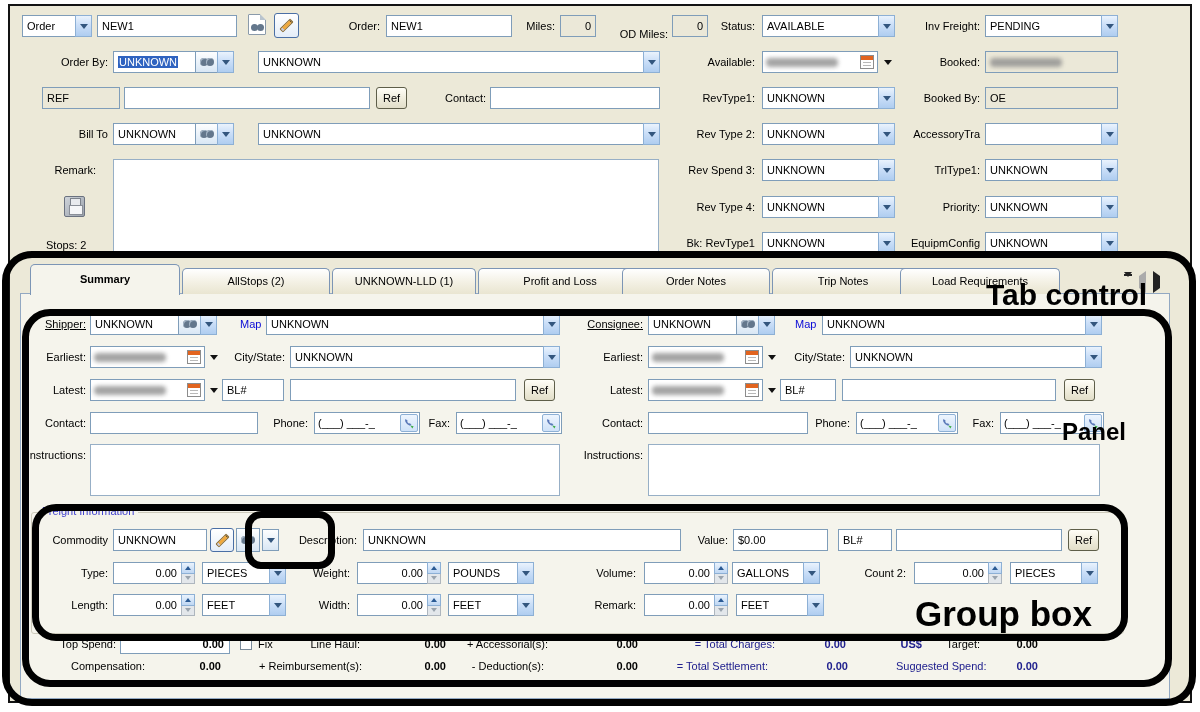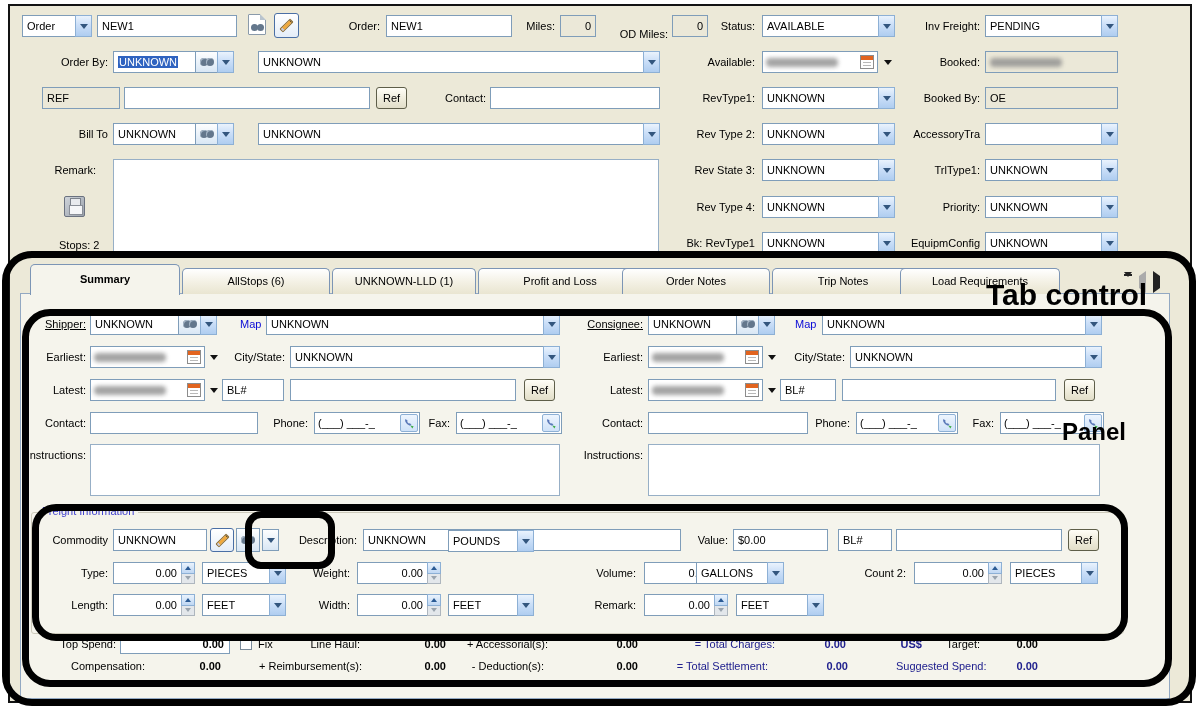--- a/index.html
+++ b/index.html
@@ -189,21 +189,21 @@
     <div class="lb" style="left:875px;top:123px;width:105px">AccessoryTra</div>
     <div class="combo" style="left:985px;top:123px;width:133px">
       <span class="cv"></span>
       <span class="cb">
           <span class="tri-d"></span>
         </span>
     </div>
 
     <div class="lb" style="left:16px;top:159px;width:80px">Remark:</div>
     <div class="ta" style="left:113px;top:159px;width:546px;height:97px"></div>
-    <div class="lb" style="left:650px;top:159px;width:105px">Rev State 3:</div>
+    <div class="lb" style="left:650px;top:159px;width:105px">Rev Spend 3:</div>
     <div class="combo" style="left:762px;top:159px;width:133px">
       <span class="cv">UNKNOWN</span>
       <span class="cb">
           <span class="tri-d"></span>
         </span>
     </div>
     <div class="lb" style="left:875px;top:159px;width:105px">TrlType1:</div>
     <div class="combo" style="left:985px;top:159px;width:133px">
       <span class="cv">UNKNOWN</span>
       <span class="cb">
@@ -220,41 +220,41 @@
         </span>
     </div>
     <div class="lb" style="left:875px;top:196px;width:105px">Priority:</div>
     <div class="combo" style="left:985px;top:196px;width:133px">
       <span class="cv">UNKNOWN</span>
       <span class="cb">
           <span class="tri-d"></span>
         </span>
     </div>
 
-    <div class="lb tl" style="left:59px;top:234px;width:80px">Stops: 2</div>
+    <div class="lb tl" style="left:46px;top:234px;width:80px">Stops: 2</div>
     <div class="lb" style="left:650px;top:232px;width:105px">Bk: RevType1</div>
     <div class="combo" style="left:762px;top:232px;width:133px">
       <span class="cv">UNKNOWN</span>
       <span class="cb">
           <span class="tri-d"></span>
         </span>
     </div>
     <div class="lb" style="left:875px;top:232px;width:105px">EquipmConfig</div>
     <div class="combo" style="left:985px;top:232px;width:133px">
       <span class="cv">UNKNOWN</span>
       <span class="cb">
           <span class="tri-d"></span>
         </span>
     </div>
   </div>
 
   <div class="tabpage"></div>
   <div class="sect">
     <div class="tab active" style="left:30px;width:150px">Summary</div>
-    <div class="tab" style="left:182px;width:148px">AllStops (6)</div>
+    <div class="tab" style="left:182px;width:148px">AllStops (2)</div>
     <div class="tab" style="left:332px;width:144px">UNKNOWN-LLD (1)</div>
     <div class="tab" style="left:478px;width:164px">Profit and Loss</div>
     <div class="tab" style="left:622px;width:148px">Order Notes</div>
     <div class="tab" style="left:772px;width:142px">Trip Notes</div>
     <div class="tab" style="left:900px;width:160px">Load Requirements</div>
     <div class="tabnav" style="left:1124px;top:274px">
       <span class="scrbar"><span class="tri-d tri-dk"></span></span>
       <span><span class="tri-l"></span></span>
       <span><span class="tri-r"></span></span>
     </div>
@@ -440,39 +440,39 @@
       <span class="sv">0.00</span>
       <span class="sb">
           <span class="sbu">
             <span class="tri-u6"></span>
           </span>
           <span class="sbd">
             <span class="tri-d6"></span>
           </span>
         </span>
     </div>
-    <div class="combo" style="left:448px;top:530px;width:86px">
+    <div class="combo" style="left:448px;top:562px;width:86px">
       <span class="cv">POUNDS</span>
       <span class="cb">
           <span class="tri-d"></span>
         </span>
     </div>
     <div class="lb" style="left:584px;top:562px;width:52px">Volume:</div>
     <div class="spin" style="left:644px;top:562px;width:84px">
       <span class="sv">0.00</span>
       <span class="sb">
           <span class="sbu">
             <span class="tri-u6"></span>
           </span>
           <span class="sbd">
             <span class="tri-d6"></span>
           </span>
         </span>
     </div>
-    <div class="combo" style="left:696px;top:562px;width:88px">
+    <div class="combo" style="left:732px;top:562px;width:88px">
       <span class="cv">GALLONS</span>
       <span class="cb">
           <span class="tri-d"></span>
         </span>
     </div>
     <div class="lb" style="left:852px;top:562px;width:54px">Count 2:</div>
     <div class="spin" style="left:914px;top:562px;width:88px">
       <span class="sv">0.00</span>
       <span class="sb">
           <span class="sbu">
@@ -572,13 +572,14 @@
     <div class="tot nv" style="left:896px;top:658px;width:88px">Suggested Spend:</div>
     <div class="tot b nv" style="left:994px;top:658px;width:44px">0.00</div>
   </div>
 
   <div class="ann" style="left:2px;top:251px;width:1194px;height:455px"></div>
   <div class="ann" style="left:22px;top:309px;width:1150px;height:378px;border-radius:28px"></div>
   <div class="ann" style="left:32px;top:504px;width:1096px;height:137px;border-radius:24px"></div>
   <div class="ann" style="left:245px;top:511px;width:90px;height:58px;border-radius:16px"></div>
   <div class="annlb" style="left:986px;top:278px;font-size:30px">Tab control</div>
   <div class="annlb" style="left:1062px;top:418px;font-size:24px">Panel</div>
+  <div class="annlb" style="left:915px;top:594px;font-size:35px">Group box</div>
 </div>
 
 </body></html>

